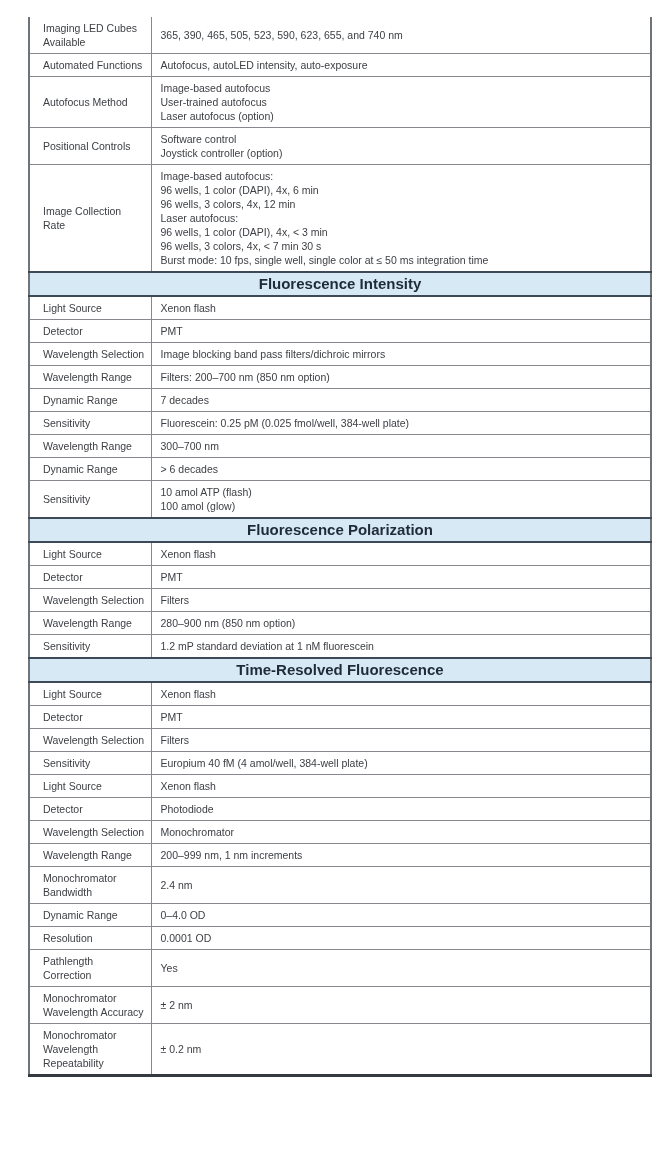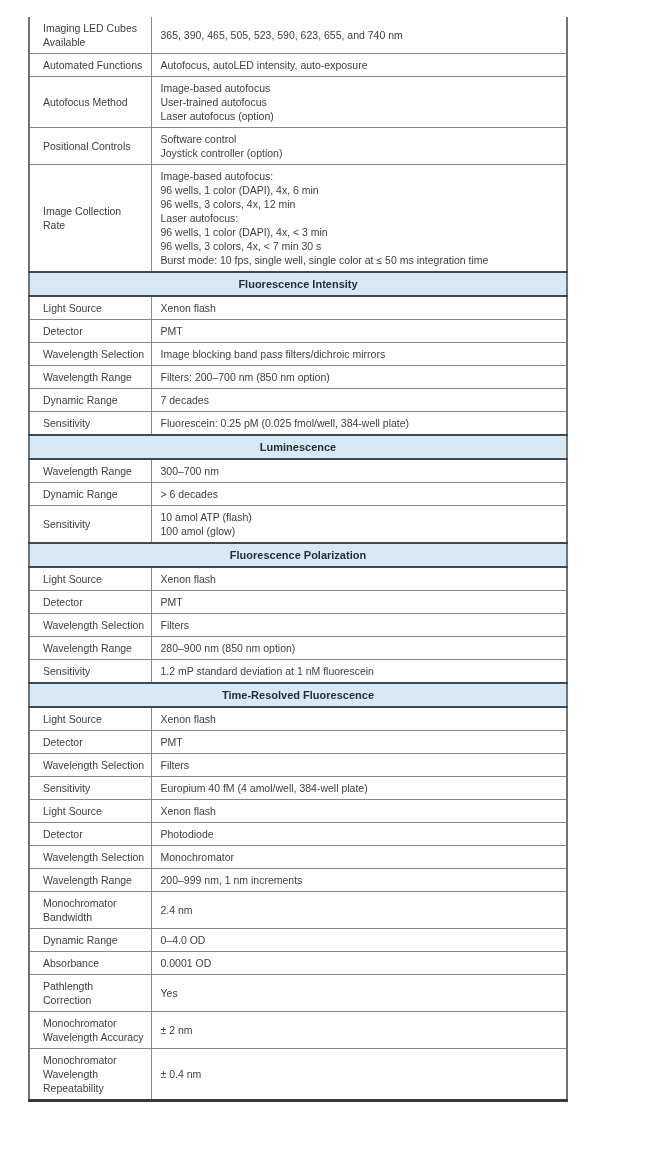--- a/index.html
+++ b/index.html
@@ -20,21 +20,21 @@
   }
   .page {
     width: 657px;
     height: 1165px;
     background: var(--page-bg);
     overflow: hidden;
   }
   table.spec-table {
     border-collapse: collapse;
     table-layout: fixed;
-    width: 540px;
+    width: 624px;
     margin: 17px 0 0 28px;
     border-left: 2px solid var(--outer-border);
     border-right: 2px solid var(--outer-border);
     border-bottom: 3px solid var(--bottom-border);
     border-top: none;
   }
   td {
     border: 1px solid var(--row-border);
     color: var(--text);
     font-size: 10.5px;
@@ -47,21 +47,21 @@
     width: 122px;
     padding: 4px 6px 4px 13px;
   }
   td.value-cell {
     padding: 4px 22px 4px 9px;
   }
   td.section-header {
     background: var(--header-bg);
     color: var(--header-text);
     font-weight: bold;
-    font-size: 11px;
+    font-size: 15px;
     text-align: center;
     padding: 4px 6px;
     border-top: 2px solid var(--header-border);
     border-bottom: 2px solid var(--header-border);
     border-left: 1px solid var(--row-border);
     border-right: 1px solid var(--row-border);
   }
 </style>
 </head>
 <body>
@@ -119,23 +119,20 @@
           <td class="value-cell">Filters: 200–700 nm (850 nm option)</td>
         </tr>
         <tr class="spec-row">
           <td class="label-cell">Dynamic Range</td>
           <td class="value-cell">7 decades</td>
         </tr>
         <tr class="spec-row">
           <td class="label-cell">Sensitivity</td>
           <td class="value-cell">Fluorescein: 0.25 pM (0.025 fmol/well, 384-well plate)</td>
         </tr>
-        <tr>
-          <td colspan="2" class="section-header">Luminescence</td>
-        </tr>
         <tr class="spec-row">
           <td class="label-cell">Wavelength Range</td>
           <td class="value-cell">300–700 nm</td>
         </tr>
         <tr class="spec-row">
           <td class="label-cell">Dynamic Range</td>
           <td class="value-cell">&gt; 6 decades</td>
         </tr>
         <tr class="spec-row">
           <td class="label-cell">Sensitivity</td>
@@ -203,33 +200,33 @@
         <tr class="spec-row">
           <td class="label-cell">Monochromator
 Bandwidth</td>
           <td class="value-cell">2.4 nm</td>
         </tr>
         <tr class="spec-row">
           <td class="label-cell">Dynamic Range</td>
           <td class="value-cell">0–4.0 OD</td>
         </tr>
         <tr class="spec-row">
-          <td class="label-cell">Absorbance</td>
+          <td class="label-cell">Resolution</td>
           <td class="value-cell">0.0001 OD</td>
         </tr>
         <tr class="spec-row">
           <td class="label-cell">Pathlength Correction</td>
           <td class="value-cell">Yes</td>
         </tr>
         <tr class="spec-row">
           <td class="label-cell">Monochromator
 Wavelength Accuracy</td>
           <td class="value-cell">± 2 nm</td>
         </tr>
         <tr class="spec-row">
           <td class="label-cell">Monochromator
 Wavelength
 Repeatability</td>
-          <td class="value-cell">± 0.4 nm</td>
+          <td class="value-cell">± 0.2 nm</td>
         </tr>
       </tbody>
   </table>
 </div>
 
 </body></html>

